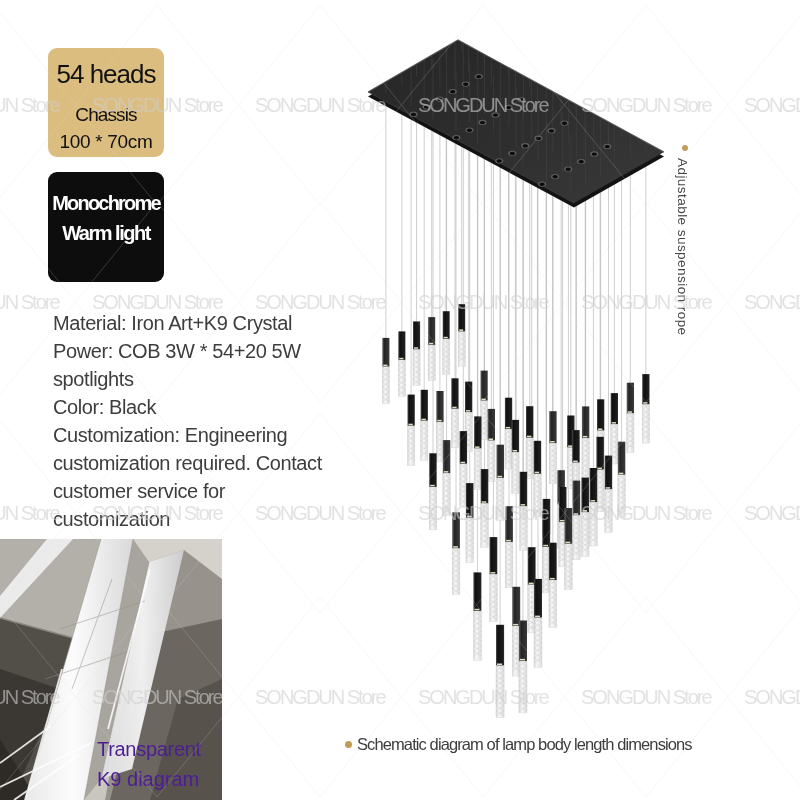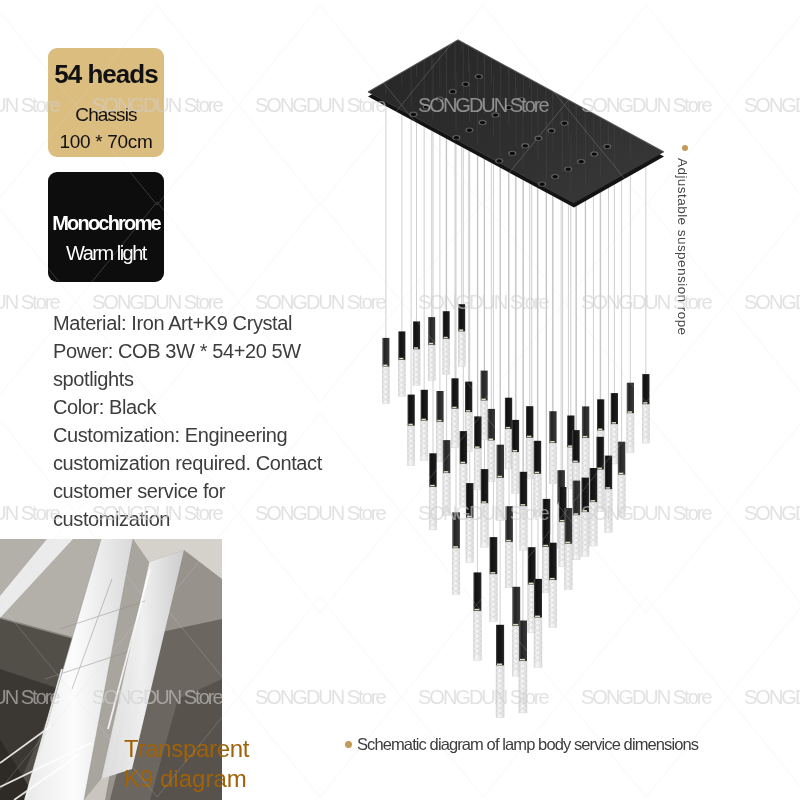--- a/index.html
+++ b/index.html
@@ -1,28 +1,28 @@
 <!DOCTYPE html>
 <html><head><meta charset="utf-8">
 <style>
 html,body{margin:0;padding:0;background:#fff;width:800px;height:800px;overflow:hidden}
 body{font-family:"Liberation Sans",sans-serif;position:relative}
 .abs{position:absolute}
 </style></head>
 <body>
 
 <div class="abs" style="left:48px;top:48px;width:116px;height:109px;background:#dcbd80;border-radius:9px;text-align:center;color:#111">
-  <div style="font-size:26px;font-weight:bold;letter-spacing:-1px;margin-top:11px">54 heads</div>
+  <div style="font-size:26px;font-weight:normal;letter-spacing:-1px;margin-top:11px">54 heads</div>
   <div style="font-size:19px;letter-spacing:-0.9px;margin-top:14px">Chassis</div>
   <div style="font-size:19px;letter-spacing:-0.3px;margin-top:5px">100 * 70cm</div>
 </div>
 
 <div class="abs" style="left:48px;top:172px;width:116px;height:110px;background:#0d0d0d;border-radius:9px;text-align:center;color:#fff">
-  <div style="font-size:20px;font-weight:bold;letter-spacing:-1.8px;margin-top:40px">Monochrome</div>
-  <div style="font-size:20px;font-weight:normal;letter-spacing:-1.5px;margin-top:7px">Warm light</div>
+  <div style="font-size:20px;font-weight:bold;letter-spacing:-1.8px;margin-top:20px">Monochrome</div>
+  <div style="font-size:20px;font-weight:bold;letter-spacing:-1.5px;margin-top:7px">Warm light</div>
 </div>
 
 <div class="abs" style="left:53px;top:309px;width:292px;font-size:20px;letter-spacing:-0.4px;line-height:28px;color:#3d3d3d">Material: Iron Art+K9 Crystal<br>Power: COB 3W * 54+20 5W spotlights<br>Color: Black<br>Customization: Engineering customization required. Contact customer service for customization</div>
 
 <svg width="800" height="800" viewBox="0 0 800 800" style="position:absolute;left:0;top:0">
 <defs>
 <linearGradient id="plate" x1="0" y1="0" x2="1" y2="1">
  <stop offset="0" stop-color="#262626"></stop>
         <stop offset="0.55" stop-color="#2e2e2e"></stop>
         <stop offset="1" stop-color="#3a3a3a"></stop>
@@ -487,29 +487,29 @@
 
 <g stroke="#ffffff" stroke-width="1.8" opacity="0.85">
       <line x1="0" y1="248" x2="91" y2="204"></line>
       <line x1="0" y1="224" x2="51" y2="187"></line>
       <line x1="14" y1="261" x2="80" y2="215"></line>
       <line x1="62" y1="130" x2="25" y2="261"></line>
       <line x1="150" y1="30" x2="108" y2="190"></line>
     </g>
 </svg>
 
-<div class="abs" style="left:124px;top:734px;color:#a16207;font-size:24px;letter-spacing:-0.3px;line-height:30px">Transparent<br><span style="letter-spacing:0">K9 diagram</span></div>
+<div class="abs" style="left:97px;top:734px;color:#4c1d95;font-size:20px;letter-spacing:-0.3px;line-height:30px">Transparent<br><span style="letter-spacing:0">K9 diagram</span></div>
 
 <div class="abs" style="left:682px;top:145px;width:6px;height:6px;border-radius:3px;background:#c49a58"></div>
 
 <div class="abs" style="left:675px;top:158px;width:15px;color:#454545;font-size:13.5px;letter-spacing:0.45px;writing-mode:vertical-rl;height:280px">Adjustable suspension rope</div>
 
 <div class="abs" style="left:345px;top:741px;width:7px;height:7px;border-radius:3.5px;background:#c49a58"></div>
 
-<div class="abs" style="left:357px;top:735px;color:#3d3d3d;font-size:16.5px;letter-spacing:-0.9px">Schematic diagram of lamp body service dimensions</div>
+<div class="abs" style="left:357px;top:735px;color:#3d3d3d;font-size:16.5px;letter-spacing:-0.9px">Schematic diagram of lamp body length dimensions</div>
 
 <svg width="800" height="800" viewBox="0 0 800 800" style="position:absolute;left:0;top:0">
 <g stroke="#d9d9d9" stroke-width="0.8" opacity="0.26" fill="none">
       <path d="M-87.5 105 L-6 5 L75.5 105 L-6 205 Z"></path>
       <path d="M75.5 105 L157 5 L238.5 105 L157 205 Z"></path>
       <path d="M238.5 105 L320 5 L401.5 105 L320 205 Z"></path>
       <path d="M401.5 105 L483 5 L564.5 105 L483 205 Z"></path>
       <path d="M564.5 105 L646 5 L727.5 105 L646 205 Z"></path>
       <path d="M727.5 105 L809 5 L890.5 105 L809 205 Z"></path>
       <path d="M890.5 105 L972 5 L1053.5 105 L972 205 Z"></path>

